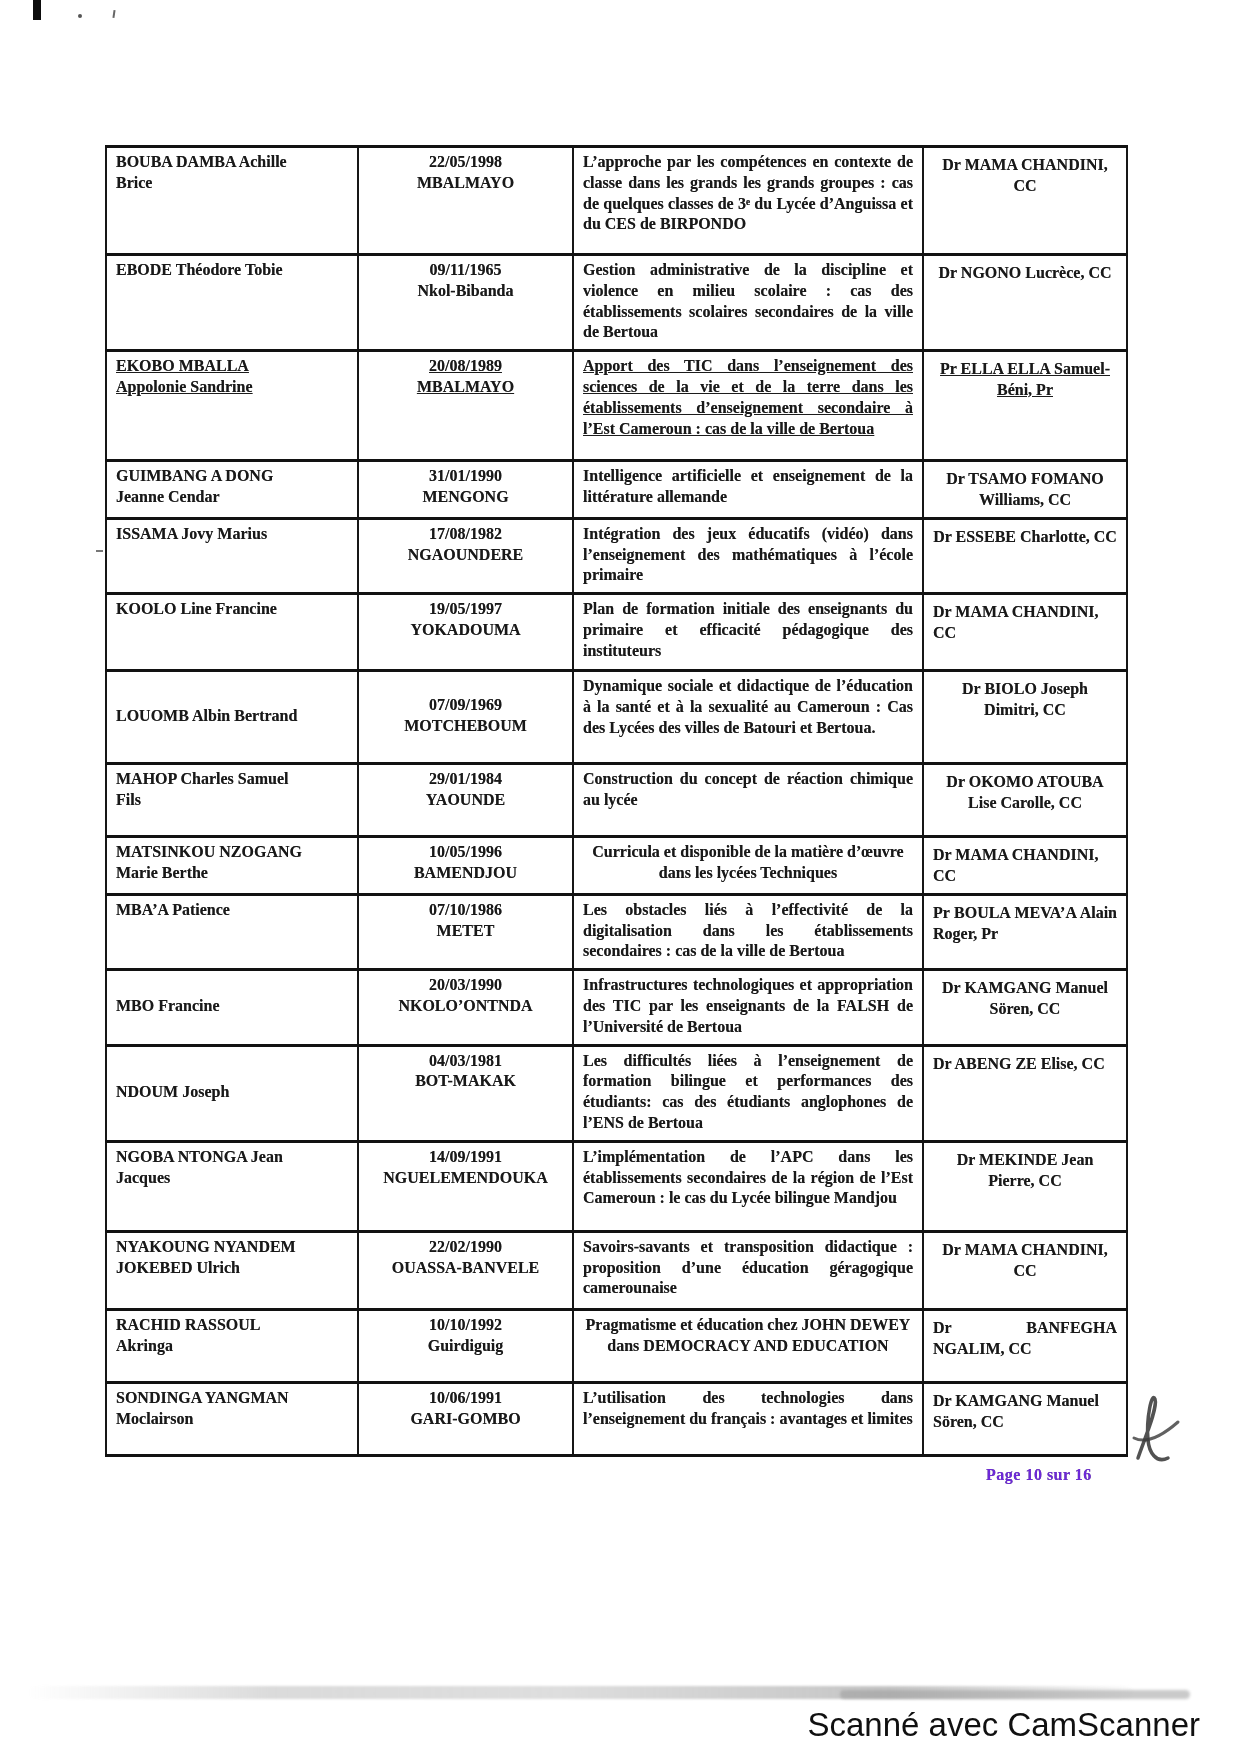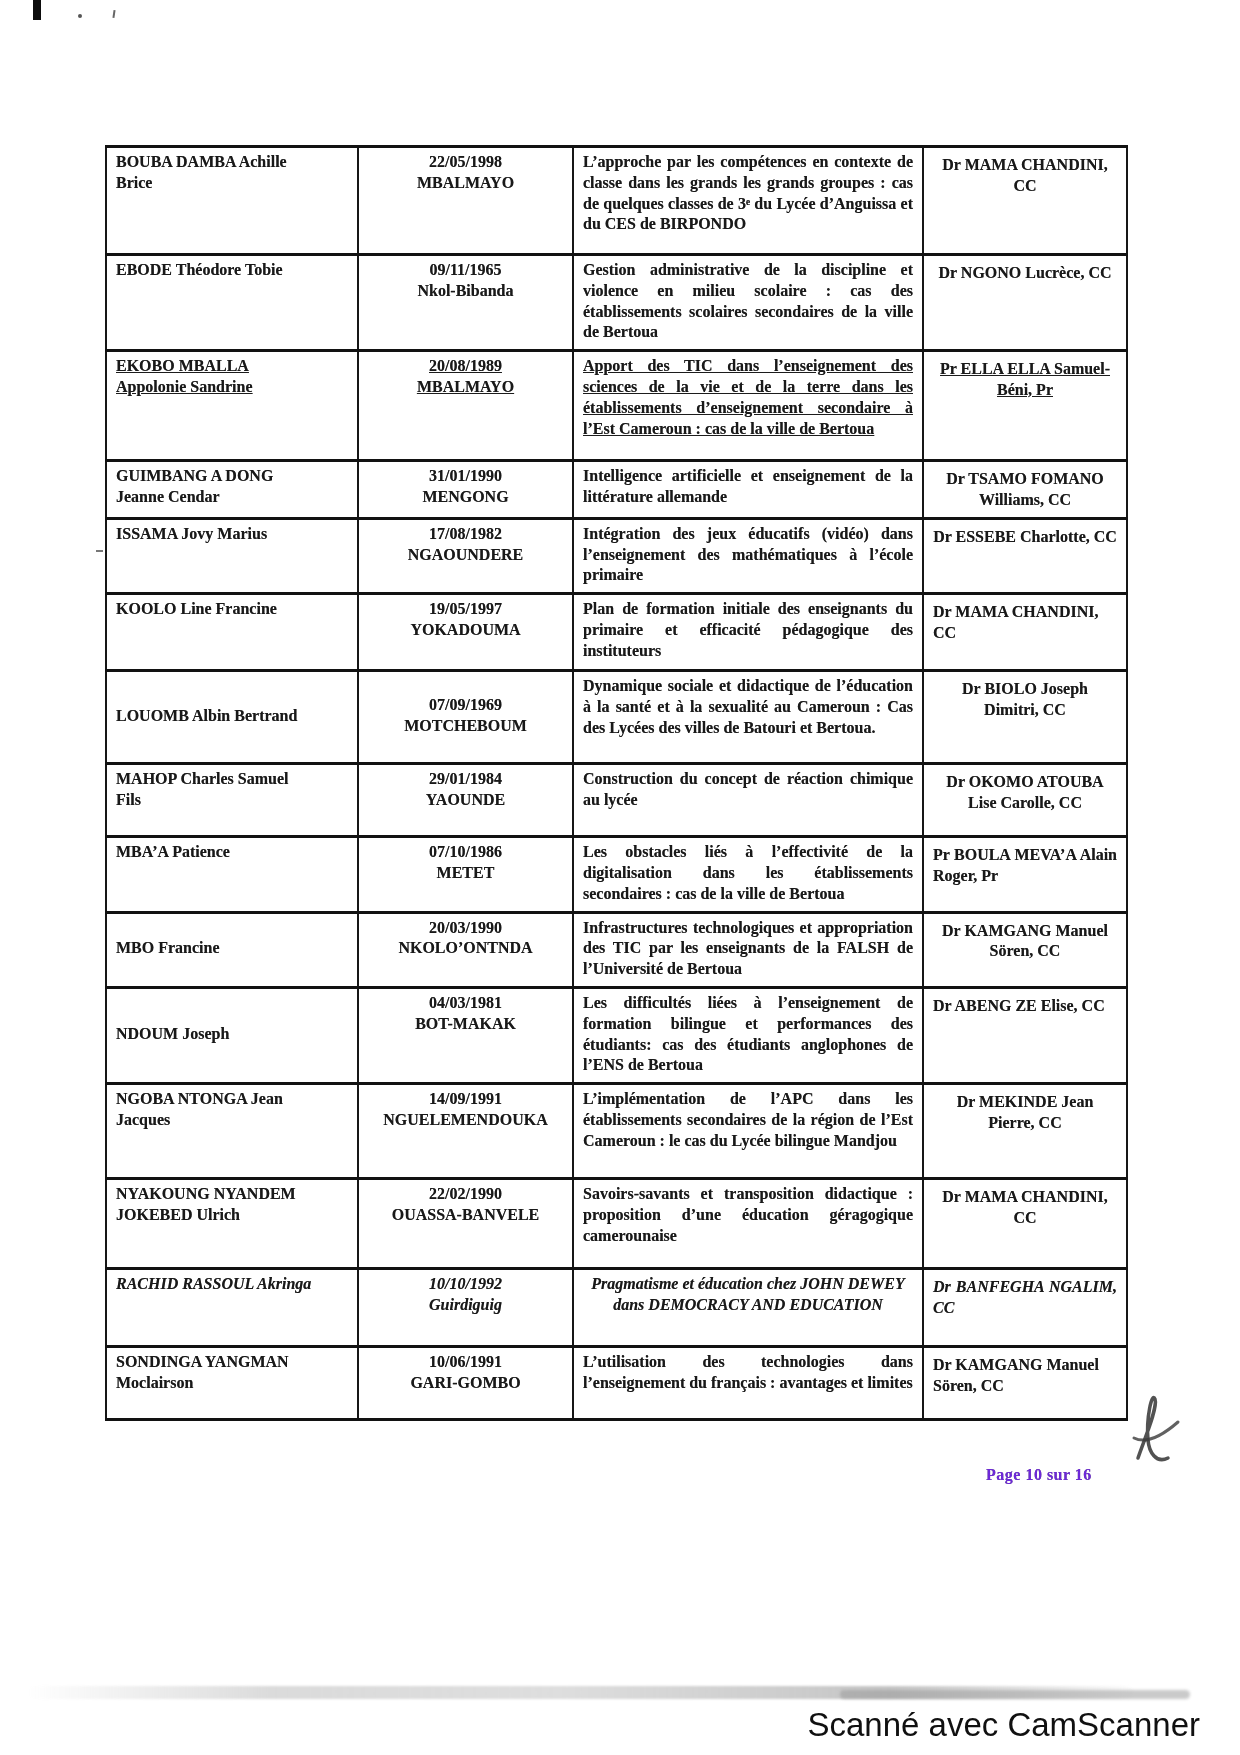--- a/index.html
+++ b/index.html
@@ -26,21 +26,21 @@
     font-weight:bold;font-size:16px;line-height:1.3;color:#191919;
     text-shadow:0 0 .4px rgba(10,10,10,.55);
     overflow:hidden;
   }
   tr:nth-child(1){height:108px;}  tr:nth-child(2){height:94px;}
   tr:nth-child(3){height:110px;text-decoration:underline;}  tr:nth-child(4){height:52px;}
   tr:nth-child(5){height:70px;}   tr:nth-child(6){height:77px;}
   tr:nth-child(7){height:93px;}   tr:nth-child(8){height:73px;}
   tr:nth-child(9){height:54px;}   tr:nth-child(10){height:74px;}
   tr:nth-child(11){height:73px;}  tr:nth-child(12){height:95px;}
-  tr:nth-child(13){height:90px;}  tr:nth-child(14){height:78px;font-style:italic;}
+  tr:nth-child(13){height:90px;}  tr:nth-child(14){height:78px;}
   tr:nth-child(15){height:73px;}  tr:nth-child(16){height:73px;}
 
   td.name-cell{padding-right:40px;}
   td.v-middle{vertical-align:middle;}
   td.birth-cell{text-align:center;}
   td.topic-cell.t-justify{text-align:justify;}
   td.topic-cell.t-center{text-align:center;}
   td.sup-cell{padding-top:7px;margin-top:32px;}
   td.sup-cell.s-center{text-align:center;}
   td.sup-cell.s-left{text-align:left;}
@@ -152,20 +152,29 @@
         <tr>
           <td class="name-cell">MAHOP Charles Samuel Fils</td>
           <td class="birth-cell">
             <div>29/01/1984</div>
             <div>YAOUNDE</div>
           </td>
           <td class="topic-cell t-justify">Construction du concept de réaction chimique au lycée</td>
           <td class="sup-cell s-center">Dr OKOMO ATOUBA Lise Carolle, CC</td>
         </tr>
         <tr>
+          <td class="name-cell">MATSINKOU NZOGANG Marie Berthe</td>
+          <td class="birth-cell">
+            <div>10/05/1996</div>
+            <div>BAMENDJOU</div>
+          </td>
+          <td class="topic-cell t-center">Curricula et disponible de la matière d’œuvre dans les lycées Techniques</td>
+          <td class="sup-cell s-left">Dr MAMA CHANDINI, CC</td>
+        </tr>
+        <tr>
           <td class="name-cell">MBA’A Patience</td>
           <td class="birth-cell">
             <div>07/10/1986</div>
             <div>METET</div>
           </td>
           <td class="topic-cell t-justify">Les obstacles liés à l’effectivité de la digitalisation dans les établissements secondaires : cas de la ville de Bertoua</td>
           <td class="sup-cell s-justify">Pr BOULA MEVA’A Alain Roger, Pr</td>
         </tr>
         <tr>
           <td class="name-cell v-middle">MBO Francine</td>

